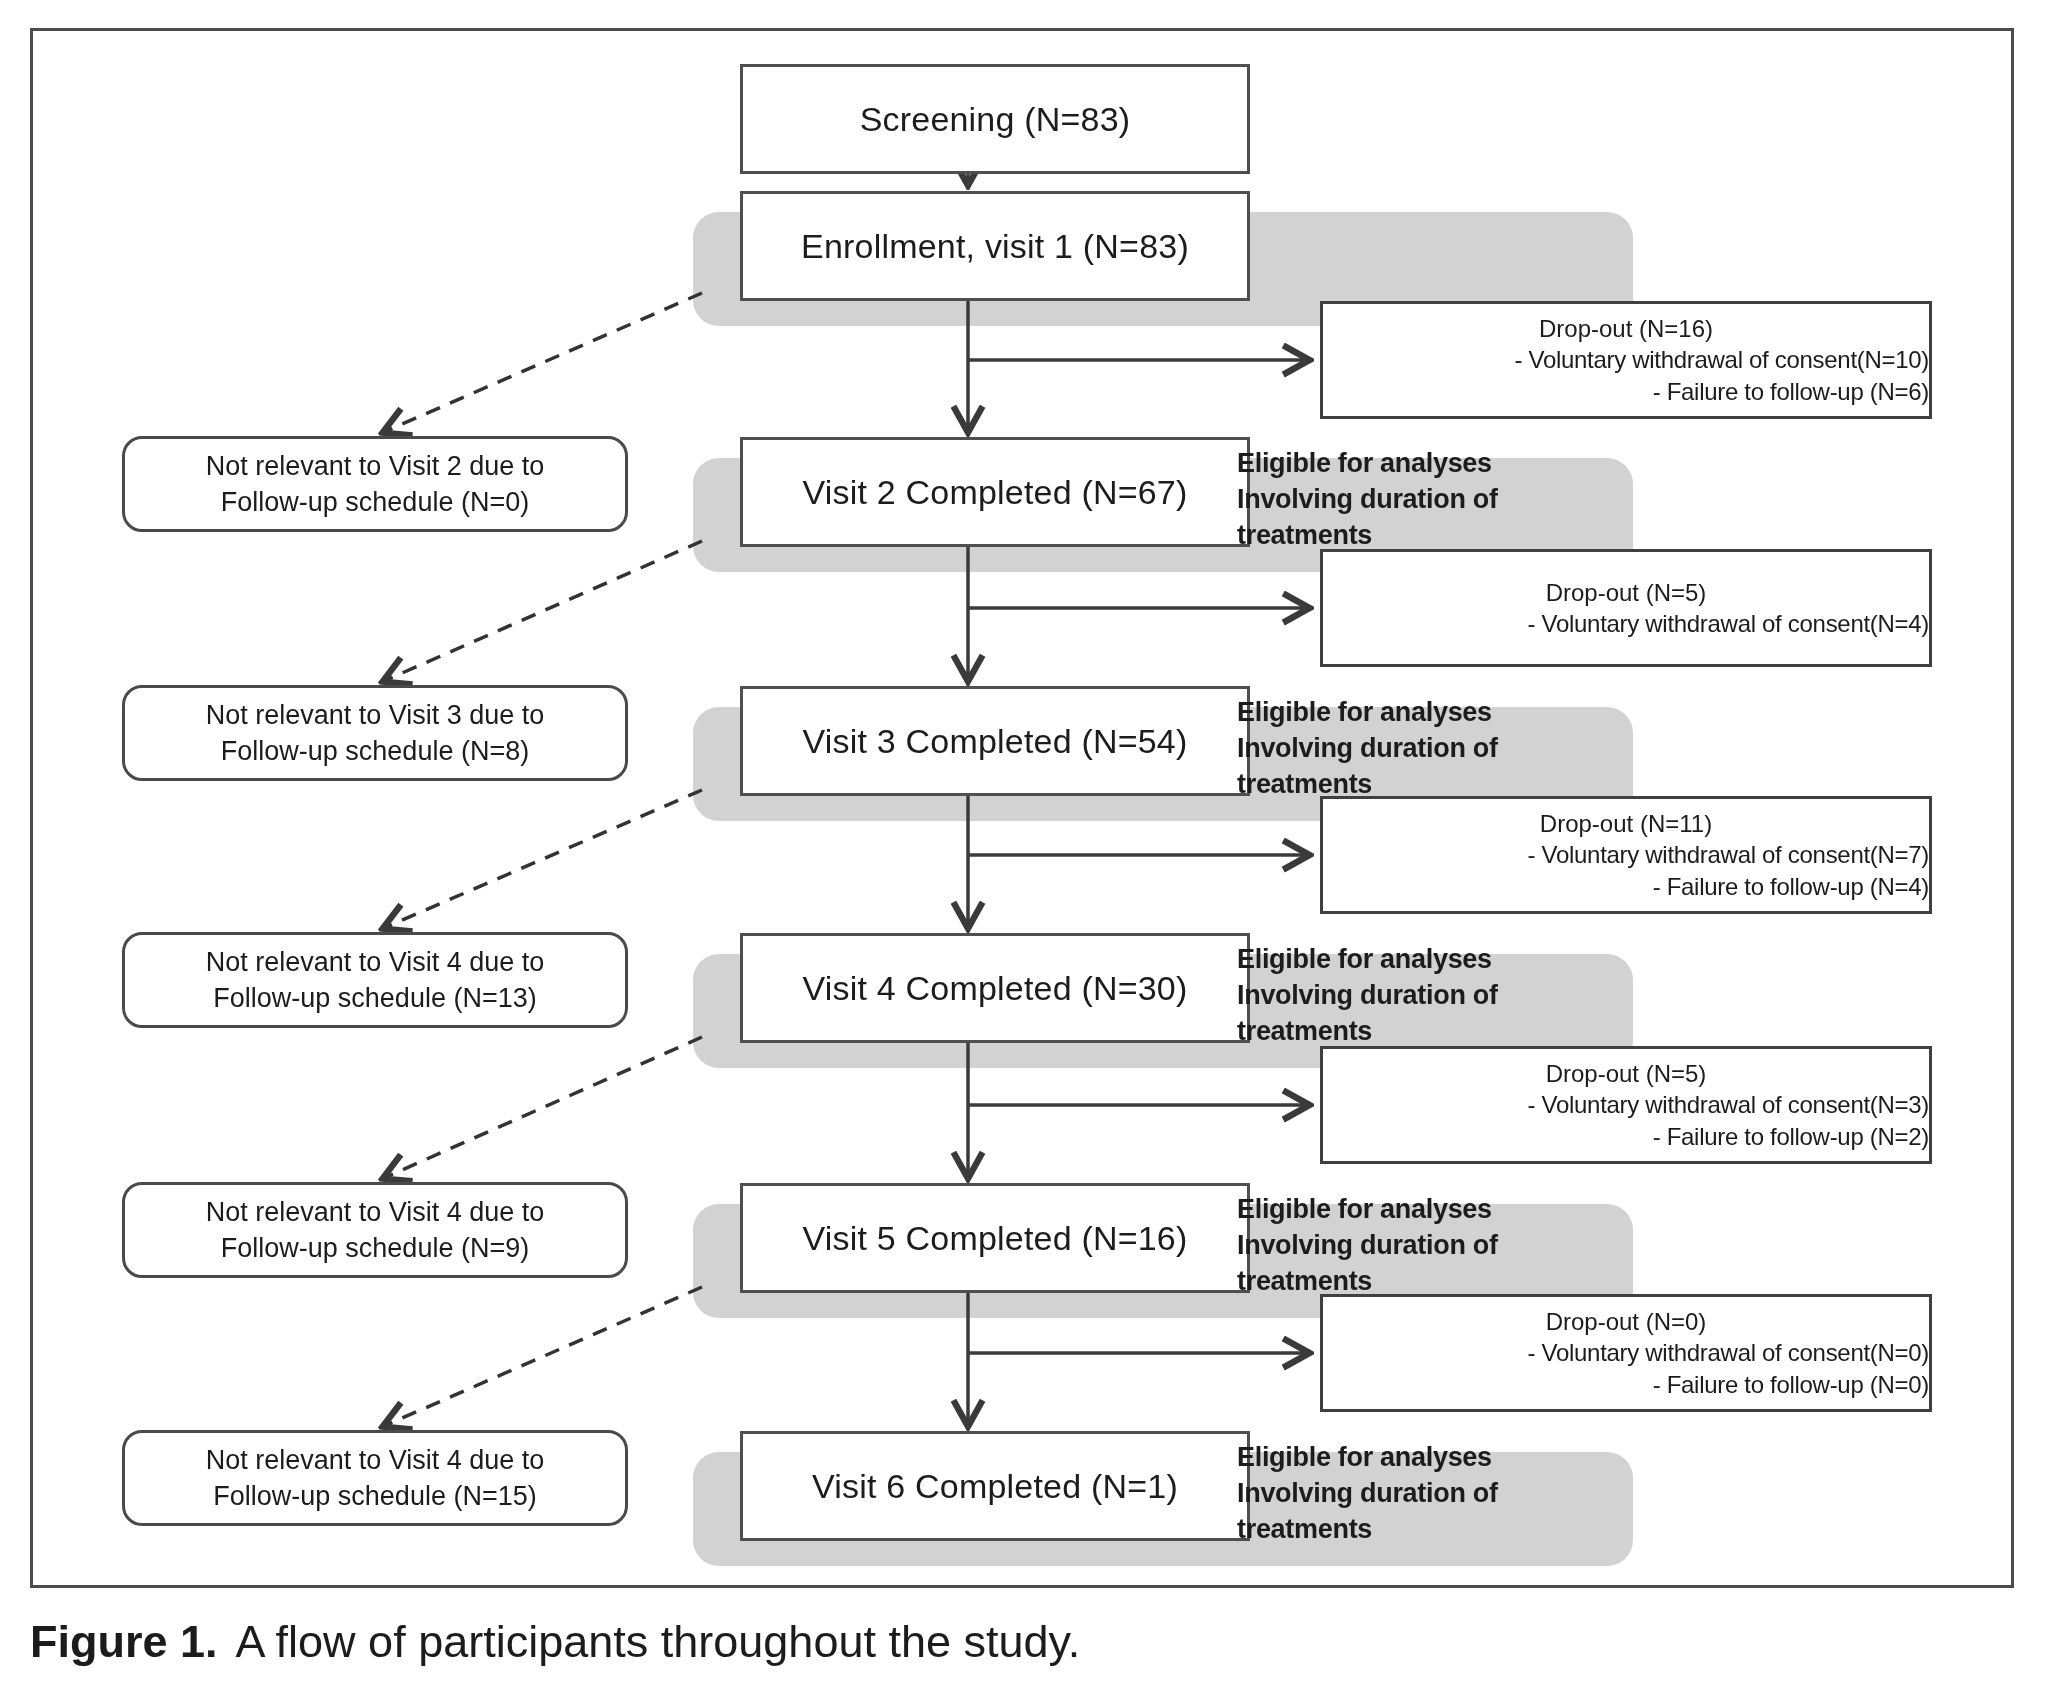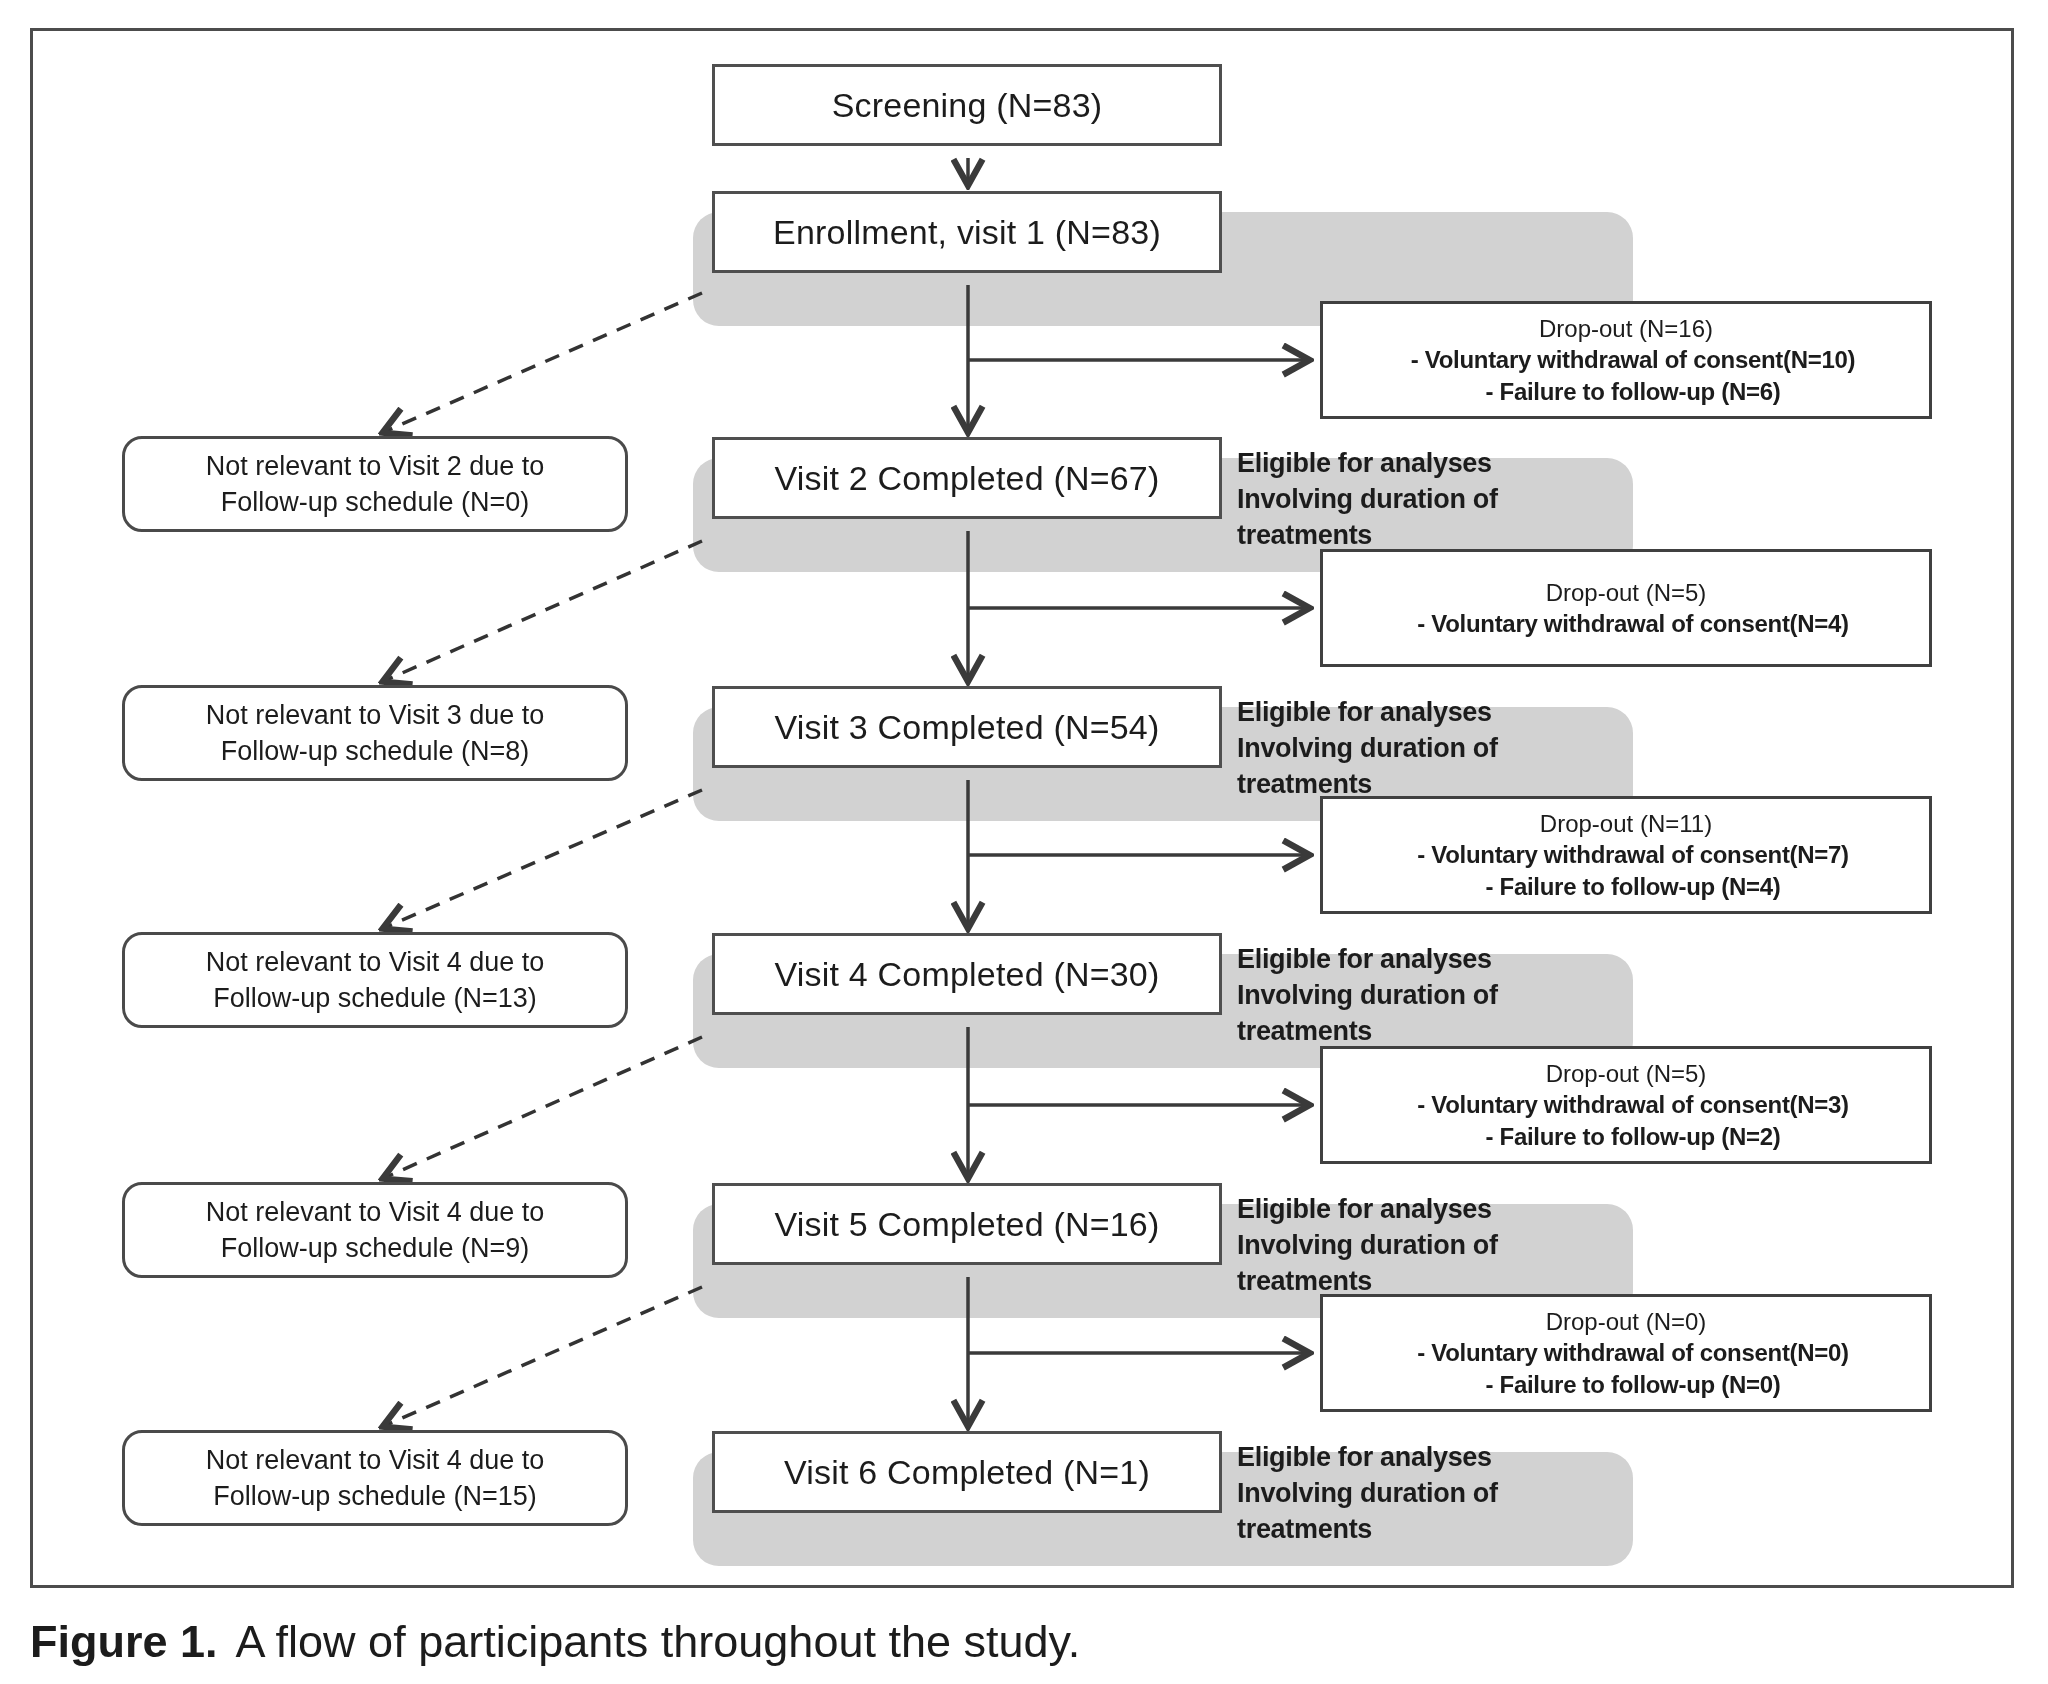--- a/index.html
+++ b/index.html
@@ -13,37 +13,37 @@
   }
   #frame{
     position:absolute;left:30px;top:28px;width:1984px;height:1560px;
     border:3px solid #4c4c4c;background:#ffffff;box-sizing:border-box;
   }
   .grayblob{
     position:absolute;left:660px;width:940px;height:114px;
     background:#d2d2d2;border-radius:26px;
   }
   .mainbox{
-    position:absolute;left:712px;width:510px;height:82px;
+    position:absolute;left:740px;width:510px;height:110px;
     background:#ffffff;border:3px solid #4f4f4f;box-sizing:border-box;
     display:flex;align-items:center;justify-content:center;
     font-size:34px;font-weight:500;letter-spacing:0.2px;
   }
   .sidelabel{
     position:absolute;left:1237px;width:375px;
     font-size:27px;font-weight:600;line-height:1.33;letter-spacing:-0.3px;
   }
   .dropbox{
     position:absolute;left:1320px;width:612px;height:118px;
     background:#ffffff;border:3px solid #404040;box-sizing:border-box;
     display:flex;flex-direction:column;justify-content:center;
     font-size:24px;font-weight:500;line-height:1.3;
   }
   .dropbox .drop-title{text-align:center;}
-  .dropbox .drop-reason{text-align:center;padding-left:14px;letter-spacing:-0.3px;font-weight:bold;}
+  .dropbox .drop-reason{text-align:right;padding-left:14px;letter-spacing:-0.3px;}
   .notrelbox{
     position:absolute;left:122px;width:506px;height:96px;
     background:#ffffff;border:3px solid #4a4a4a;border-radius:20px;box-sizing:border-box;
     display:flex;flex-direction:column;align-items:center;justify-content:center;
     font-size:27px;font-weight:500;line-height:1.35;text-align:left;
   }
   #connectors{position:absolute;left:0;top:0;width:2048px;height:1684px;}
   #caption{
     position:absolute;left:30px;top:1616px;width:1900px;
     font-size:45px;

